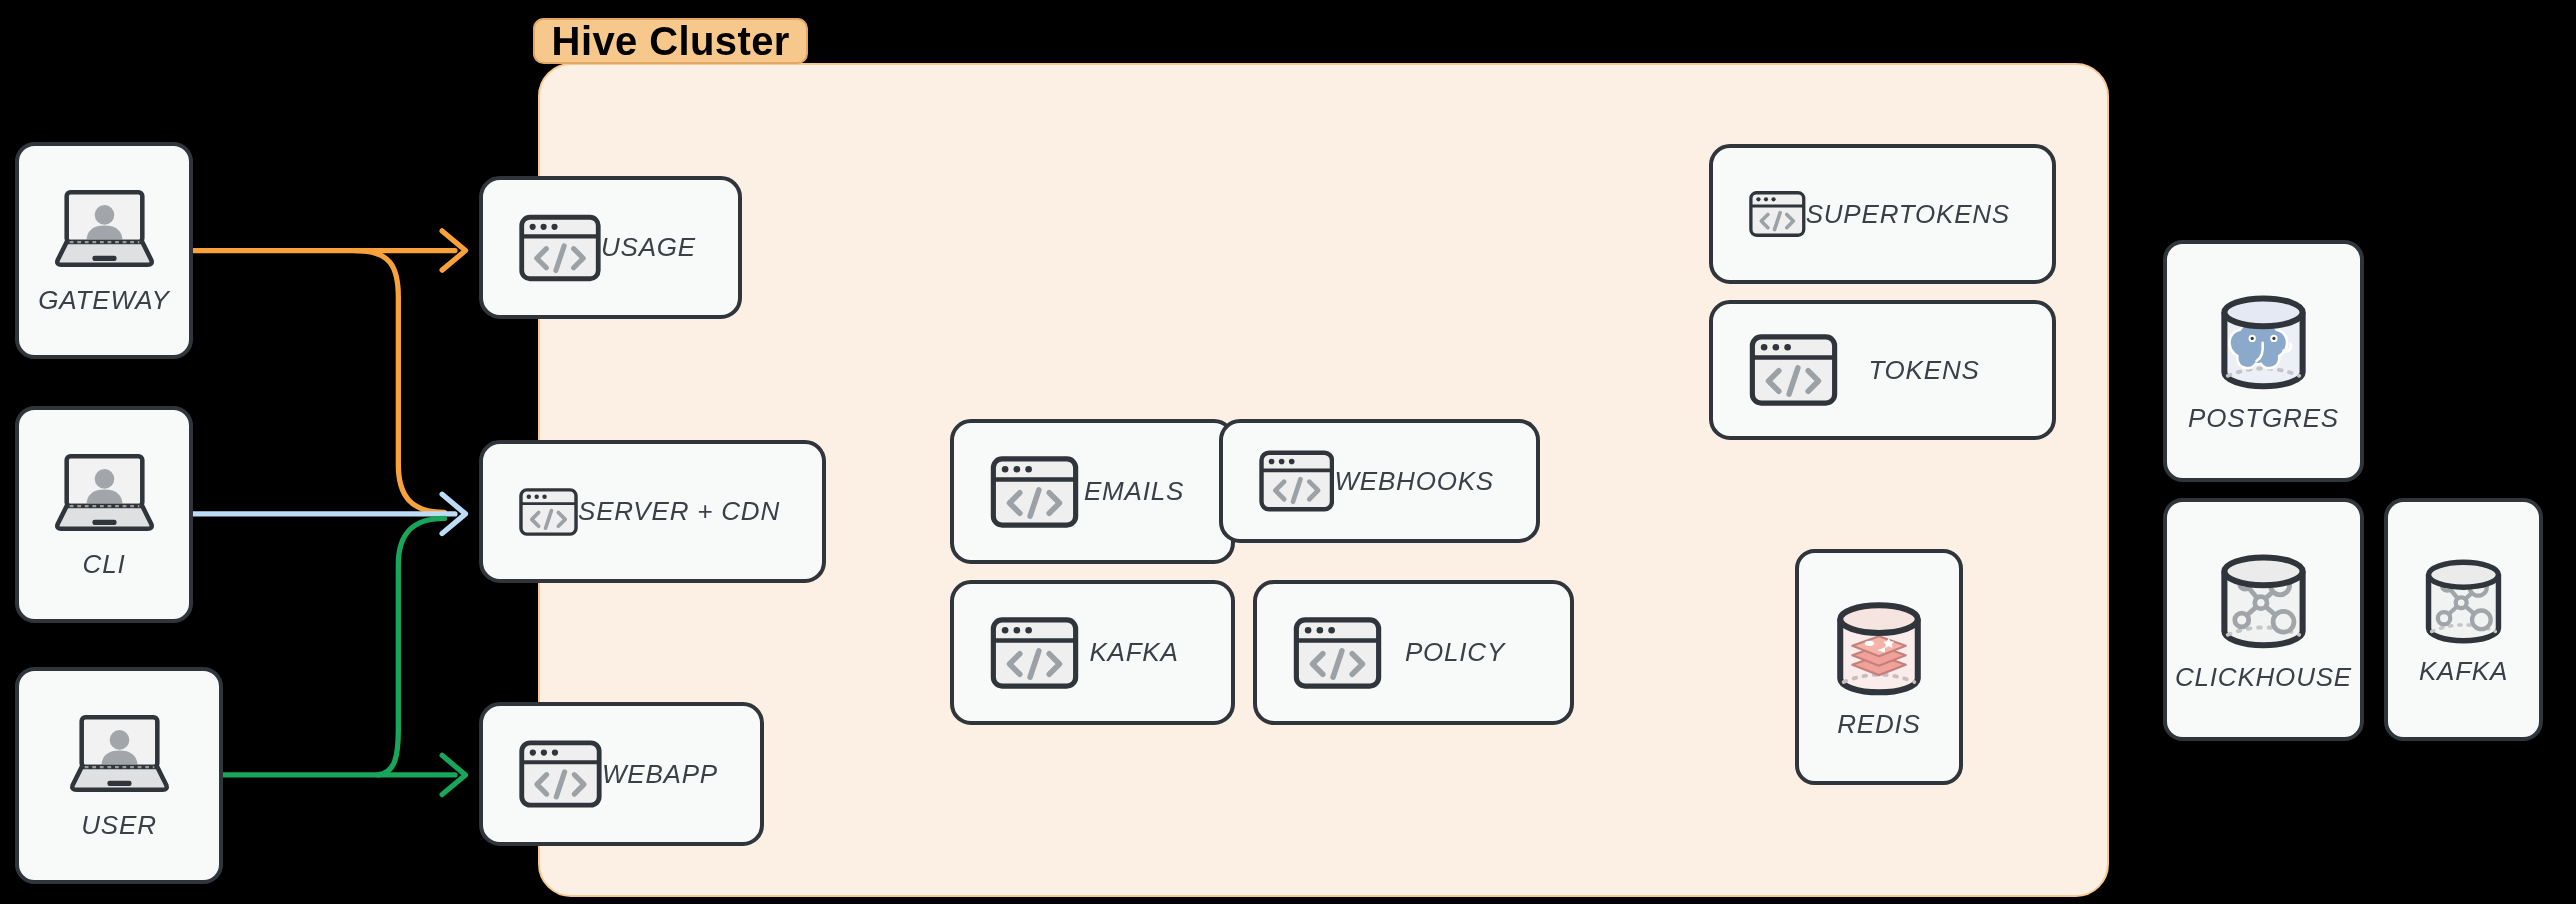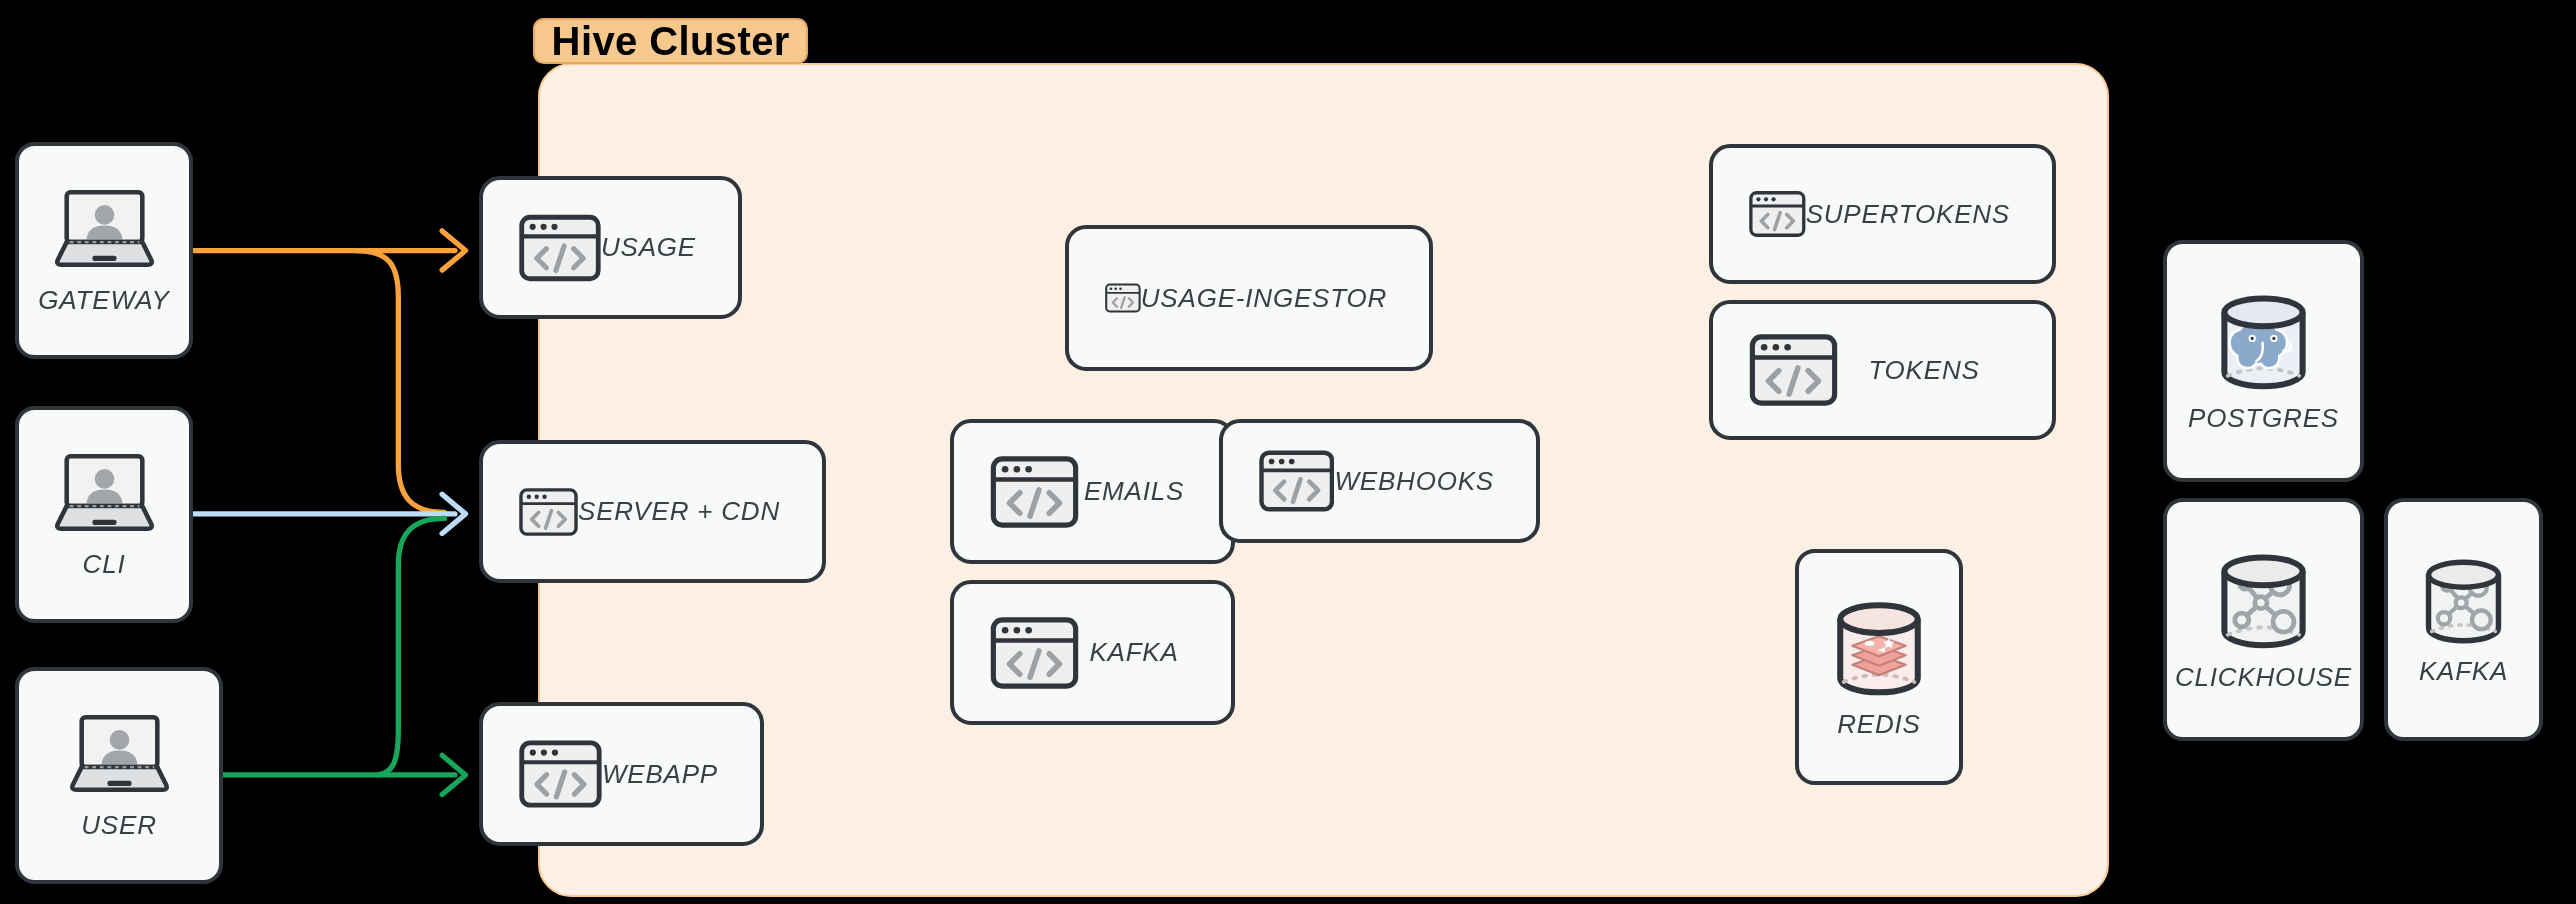--- a/index.html
+++ b/index.html
@@ -114,31 +114,20 @@
       <rect x="4" y="4" width="112" height="90" rx="12" fill="#EFEFEF" stroke="#2F353B" stroke-width="7"></rect>
       <line x1="5" y1="32" x2="115" y2="32" stroke="#2F353B" stroke-width="6"></line>
       <circle cx="20" cy="18" r="4.5" fill="#2F353B"></circle>
         <circle cx="36" cy="18" r="4.5" fill="#2F353B"></circle>
         <circle cx="52" cy="18" r="4.5" fill="#2F353B"></circle>
       <path d="M40 50 L26 64 L40 78 M66 46 L54 82 M80 50 L94 64 L80 78" fill="none" stroke="#9CA1A5" stroke-width="7.5" stroke-linecap="round" stroke-linejoin="round"></path>
     </svg>
     <span class="label">WEBAPP</span>
   </div>
 
-  <div class="node service" style="left:1065px;top:225px;width:368px;height:146px">
-    <svg width="89" height="72" viewBox="0 0 120 98">
-      <rect x="4" y="4" width="112" height="90" rx="12" fill="#EFEFEF" stroke="#2F353B" stroke-width="7"></rect>
-      <line x1="5" y1="32" x2="115" y2="32" stroke="#2F353B" stroke-width="6"></line>
-      <circle cx="20" cy="18" r="4.5" fill="#2F353B"></circle>
-        <circle cx="36" cy="18" r="4.5" fill="#2F353B"></circle>
-        <circle cx="52" cy="18" r="4.5" fill="#2F353B"></circle>
-      <path d="M40 50 L26 64 L40 78 M66 46 L54 82 M80 50 L94 64 L80 78" fill="none" stroke="#9CA1A5" stroke-width="7.5" stroke-linecap="round" stroke-linejoin="round"></path>
-    </svg>
-    <span class="label">USAGE-INGESTOR</span>
-  </div>
 
   <div class="node service" style="left:950px;top:419px;width:285px;height:145px">
     <svg width="89" height="72" viewBox="0 0 120 98">
       <rect x="4" y="4" width="112" height="90" rx="12" fill="#EFEFEF" stroke="#2F353B" stroke-width="7"></rect>
       <line x1="5" y1="32" x2="115" y2="32" stroke="#2F353B" stroke-width="6"></line>
       <circle cx="20" cy="18" r="4.5" fill="#2F353B"></circle>
         <circle cx="36" cy="18" r="4.5" fill="#2F353B"></circle>
         <circle cx="52" cy="18" r="4.5" fill="#2F353B"></circle>
       <path d="M40 50 L26 64 L40 78 M66 46 L54 82 M80 50 L94 64 L80 78" fill="none" stroke="#9CA1A5" stroke-width="7.5" stroke-linecap="round" stroke-linejoin="round"></path>
     </svg>
@@ -162,20 +151,31 @@
       <rect x="4" y="4" width="112" height="90" rx="12" fill="#EFEFEF" stroke="#2F353B" stroke-width="7"></rect>
       <line x1="5" y1="32" x2="115" y2="32" stroke="#2F353B" stroke-width="6"></line>
       <circle cx="20" cy="18" r="4.5" fill="#2F353B"></circle>
         <circle cx="36" cy="18" r="4.5" fill="#2F353B"></circle>
         <circle cx="52" cy="18" r="4.5" fill="#2F353B"></circle>
       <path d="M40 50 L26 64 L40 78 M66 46 L54 82 M80 50 L94 64 L80 78" fill="none" stroke="#9CA1A5" stroke-width="7.5" stroke-linecap="round" stroke-linejoin="round"></path>
     </svg>
     <span class="label">KAFKA</span>
   </div>
 
+  <div class="node service" style="left:1253px;top:580px;width:321px;height:145px">
+    <svg width="89" height="72" viewBox="0 0 120 98">
+      <rect x="4" y="4" width="112" height="90" rx="12" fill="#EFEFEF" stroke="#2F353B" stroke-width="7"></rect>
+      <line x1="5" y1="32" x2="115" y2="32" stroke="#2F353B" stroke-width="6"></line>
+      <circle cx="20" cy="18" r="4.5" fill="#2F353B"></circle>
+        <circle cx="36" cy="18" r="4.5" fill="#2F353B"></circle>
+        <circle cx="52" cy="18" r="4.5" fill="#2F353B"></circle>
+      <path d="M40 50 L26 64 L40 78 M66 46 L54 82 M80 50 L94 64 L80 78" fill="none" stroke="#9CA1A5" stroke-width="7.5" stroke-linecap="round" stroke-linejoin="round"></path>
+    </svg>
+    <span class="label">POLICY</span>
+  </div>
 
   <div class="node service" style="left:1709px;top:144px;width:347px;height:140px">
     <svg width="89" height="72" viewBox="0 0 120 98">
       <rect x="4" y="4" width="112" height="90" rx="12" fill="#EFEFEF" stroke="#2F353B" stroke-width="7"></rect>
       <line x1="5" y1="32" x2="115" y2="32" stroke="#2F353B" stroke-width="6"></line>
       <circle cx="20" cy="18" r="4.5" fill="#2F353B"></circle>
         <circle cx="36" cy="18" r="4.5" fill="#2F353B"></circle>
         <circle cx="52" cy="18" r="4.5" fill="#2F353B"></circle>
       <path d="M40 50 L26 64 L40 78 M66 46 L54 82 M80 50 L94 64 L80 78" fill="none" stroke="#9CA1A5" stroke-width="7.5" stroke-linecap="round" stroke-linejoin="round"></path>
     </svg>

